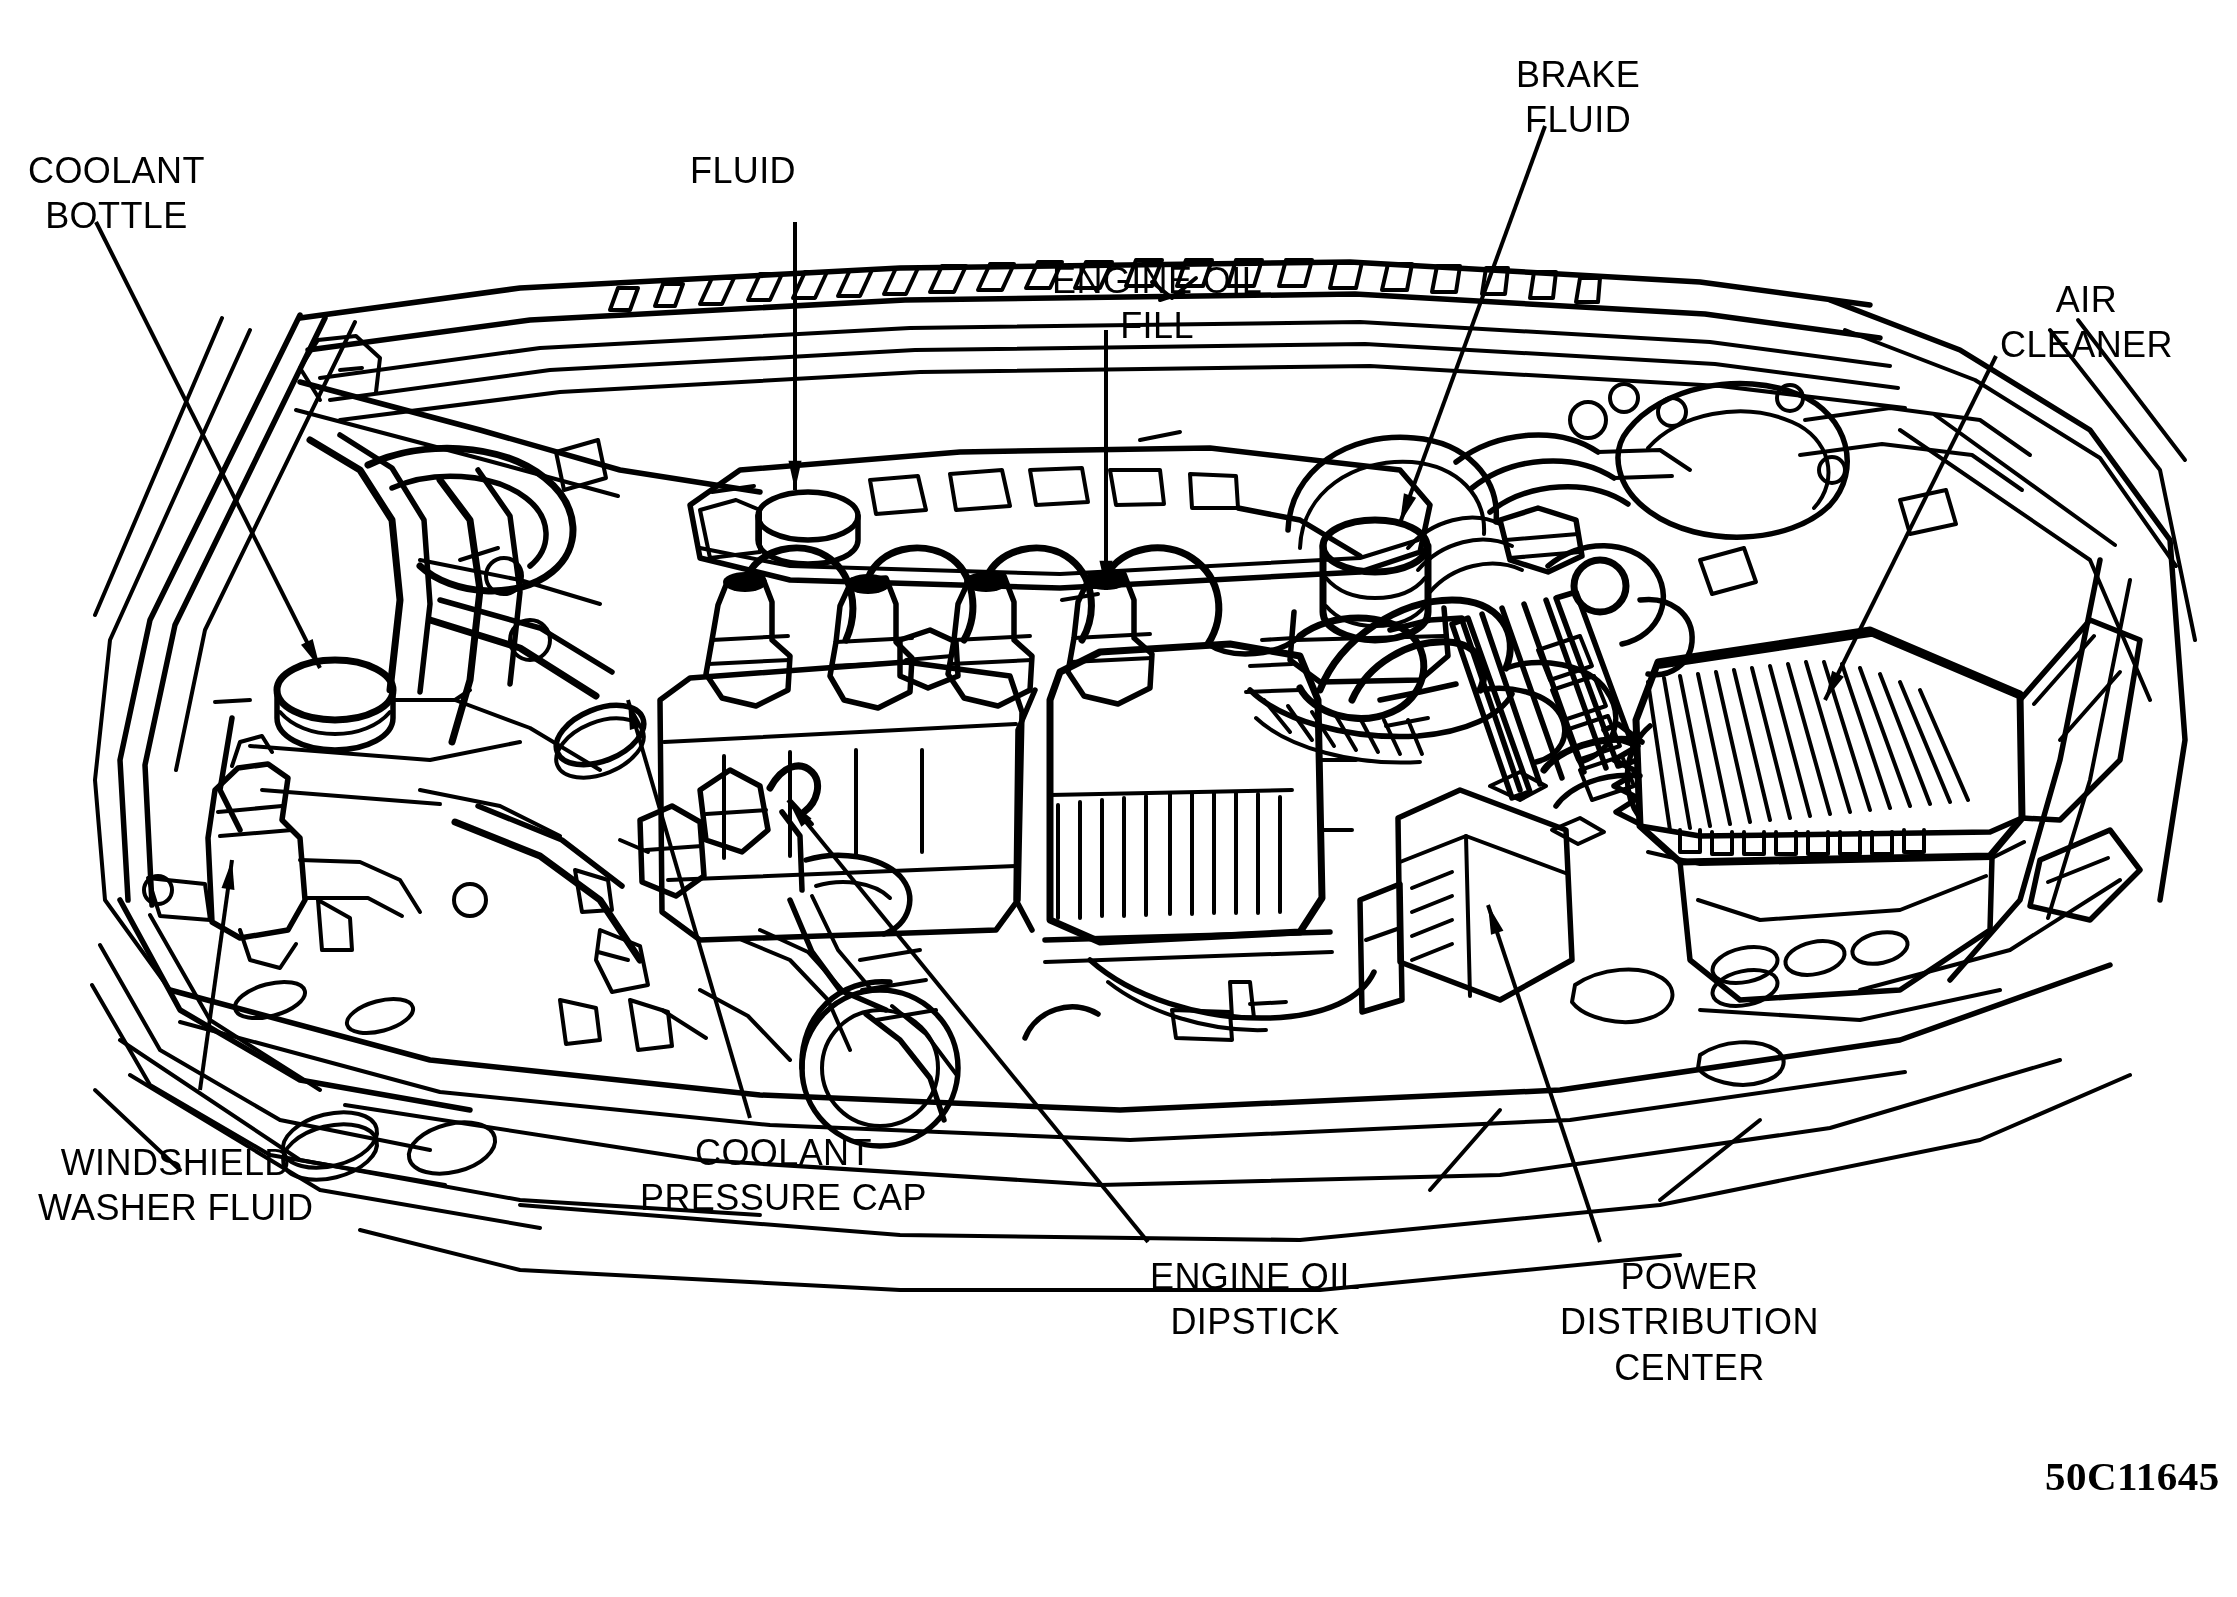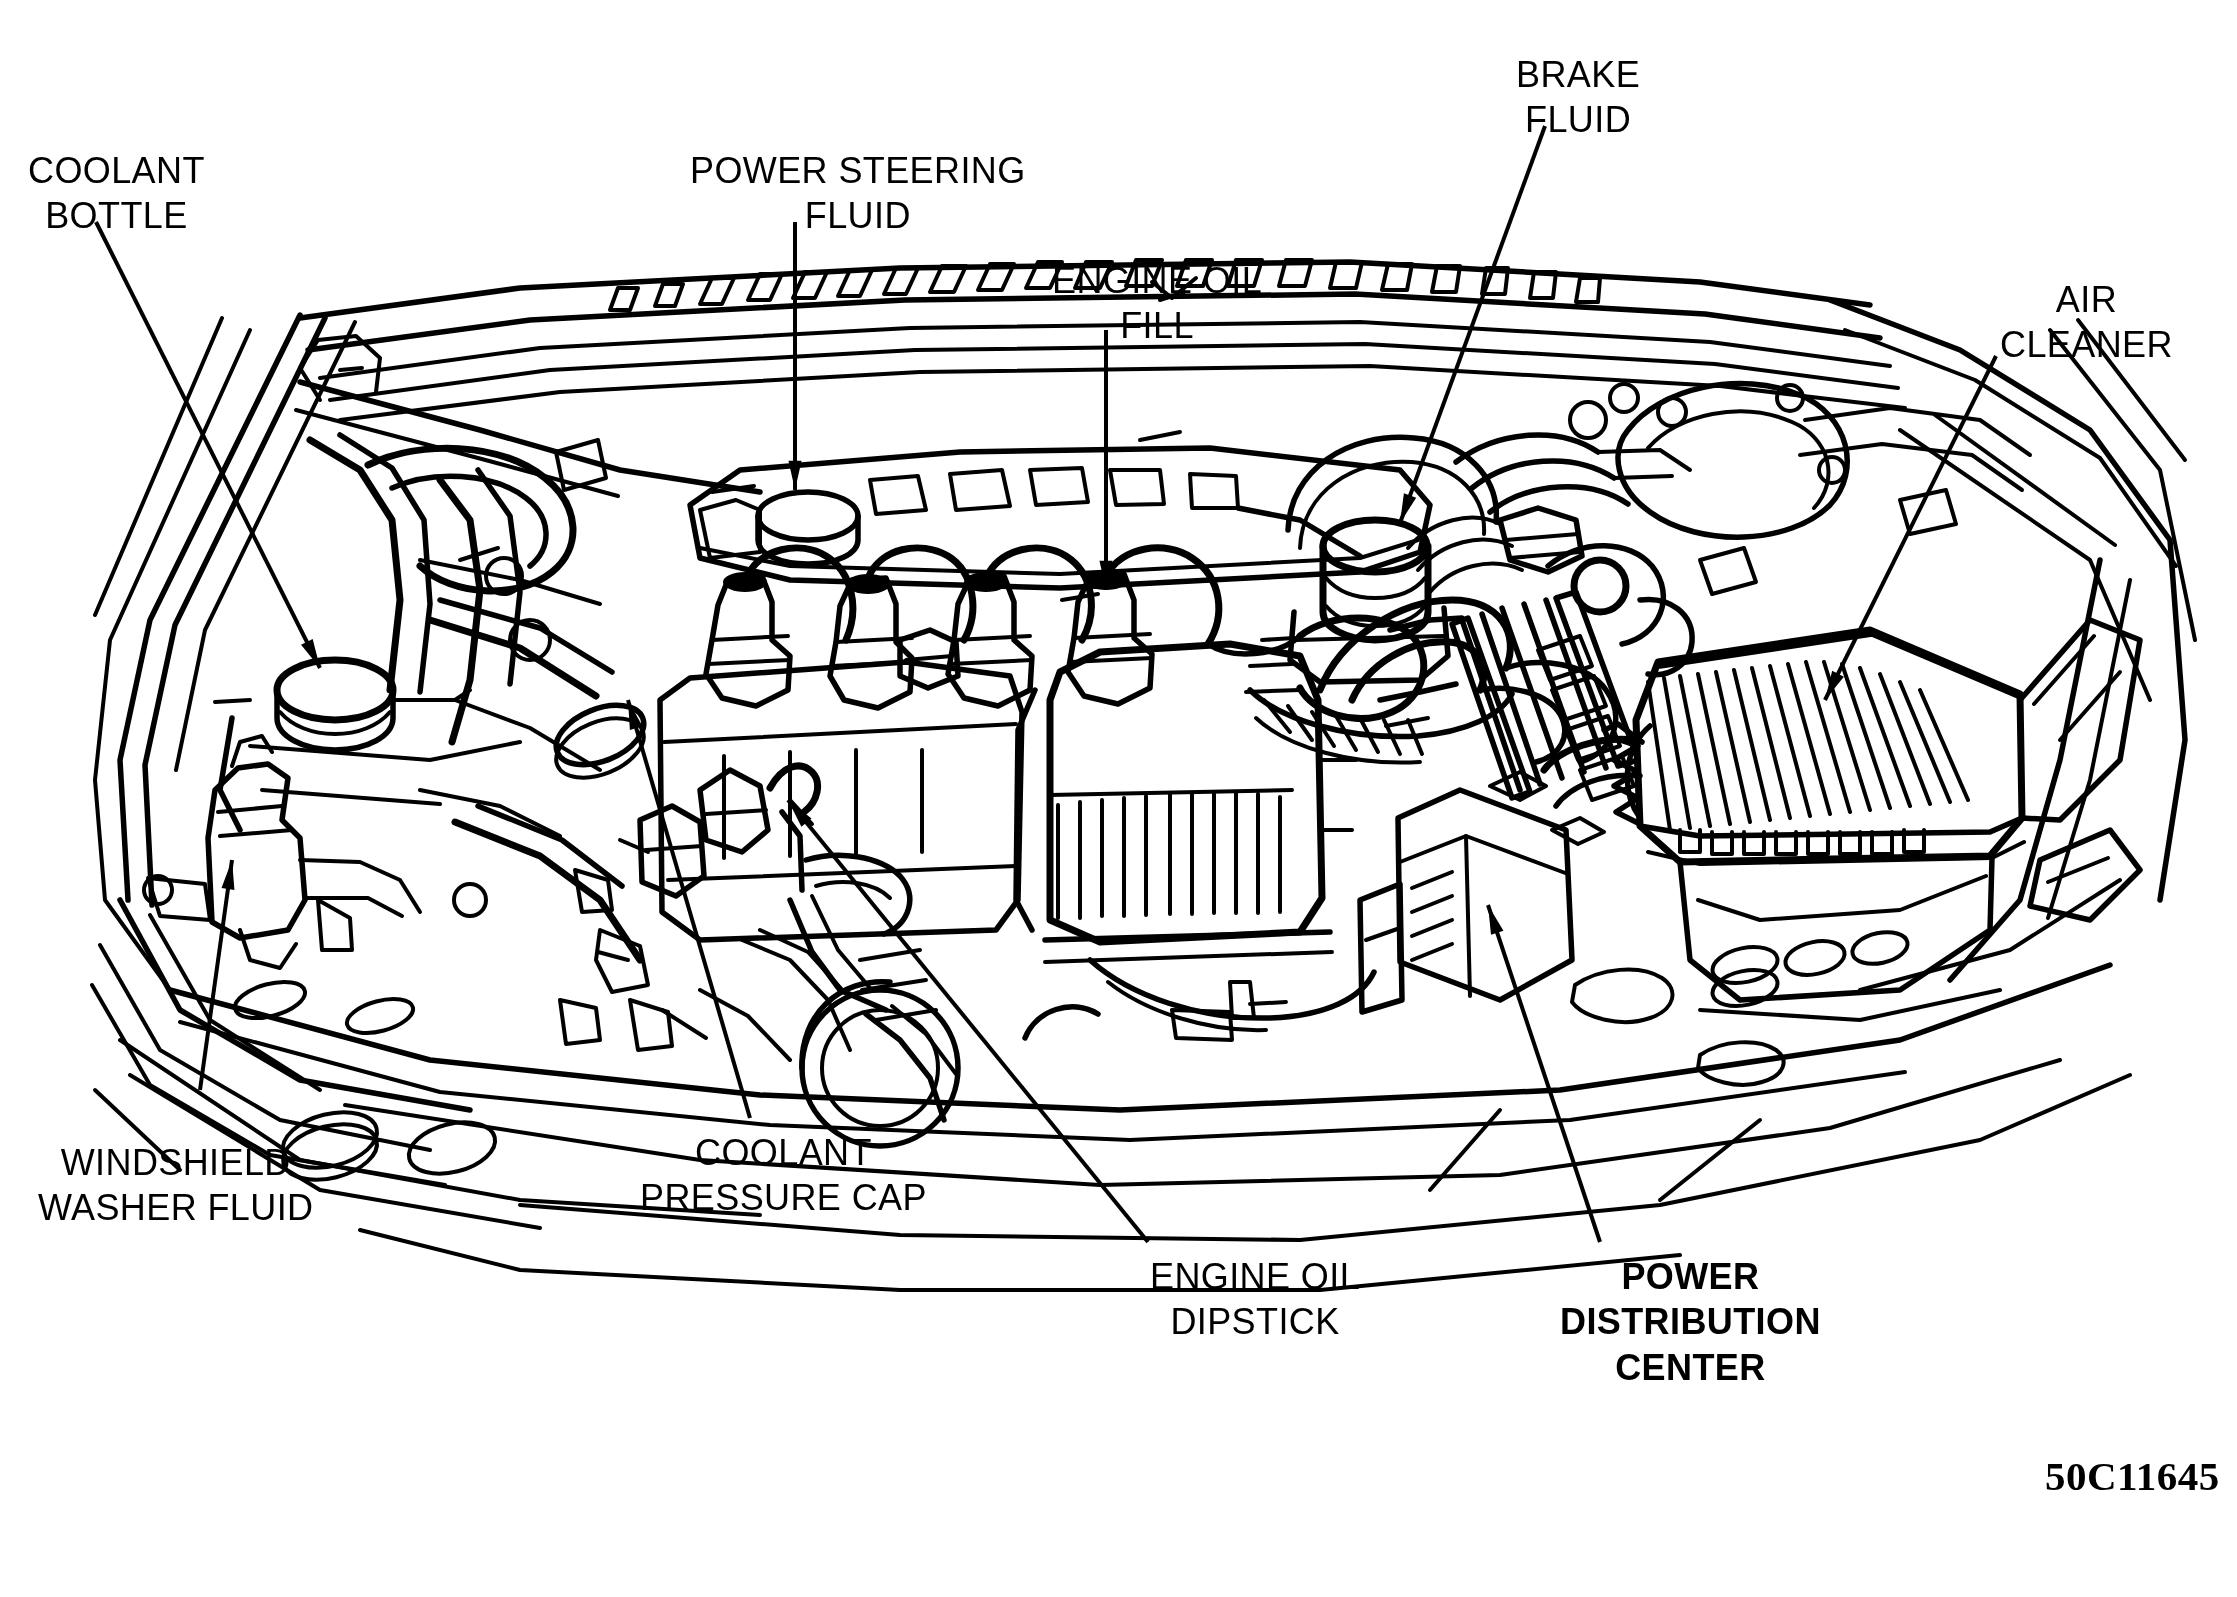--- a/index.html
+++ b/index.html
@@ -531,25 +531,25 @@
         <polygon points="628,700 642.4873783564165,726.2700564970469 629.9180258520589,729.9386234959263" fill="#000000"></polygon>
         <line x1="1148" y1="1242" x2="788" y2="800" stroke="#000000" stroke-width="4"></line>
         <polygon points="788,800 811.5650778389967,818.5657508989544 801.4126573622908,826.8346906537374" fill="#000000"></polygon>
         <line x1="1600" y1="1242" x2="1488" y2="905" stroke="#000000" stroke-width="4"></line>
         <polygon points="1488,905 1503.4462050534316,930.7179849414246 1491.020674964003,934.8475379681782" fill="#000000"></polygon>
       </g>
   </svg>
 
   <div id="callout-layer">
       <div class="callout" style="left: 28px; top: 148px;"><div>COOLANT</div><div>BOTTLE</div></div>
-      <div class="callout" style="left: 690px; top: 148px;"><div>POWER STEERING</div><div>FLUID</div></div>
+      <div class="callout" style="left: 690px; top: 148px;"><div>FLUID</div></div>
       <div class="callout" style="left: 1052px; top: 258px;"><div>ENGINE OIL</div><div>FILL</div></div>
       <div class="callout" style="left: 1516px; top: 52px;"><div>BRAKE</div><div>FLUID</div></div>
       <div class="callout" style="left: 2000px; top: 277px;"><div>AIR</div><div>CLEANER</div></div>
       <div class="callout" style="left: 38px; top: 1140px;"><div>WINDSHIELD</div><div>WASHER FLUID</div></div>
       <div class="callout" style="left: 640px; top: 1130px;"><div>COOLANT</div><div>PRESSURE CAP</div></div>
       <div class="callout" style="left: 1150px; top: 1254px;"><div>ENGINE OIL</div><div>DIPSTICK</div></div>
-      <div class="callout" style="left: 1560px; top: 1254px; font-weight: bold;"><div>POWER</div><div>DISTRIBUTION</div><div>CENTER</div></div>
+      <div class="callout" style="left: 1560px; top: 1254px;"><div>POWER</div><div>DISTRIBUTION</div><div>CENTER</div></div>
     </div>
 
   <div id="figure-number" style="left:2000px; top:1452px;">50C11645</div>
 
 </div>
 
 </body></html>

